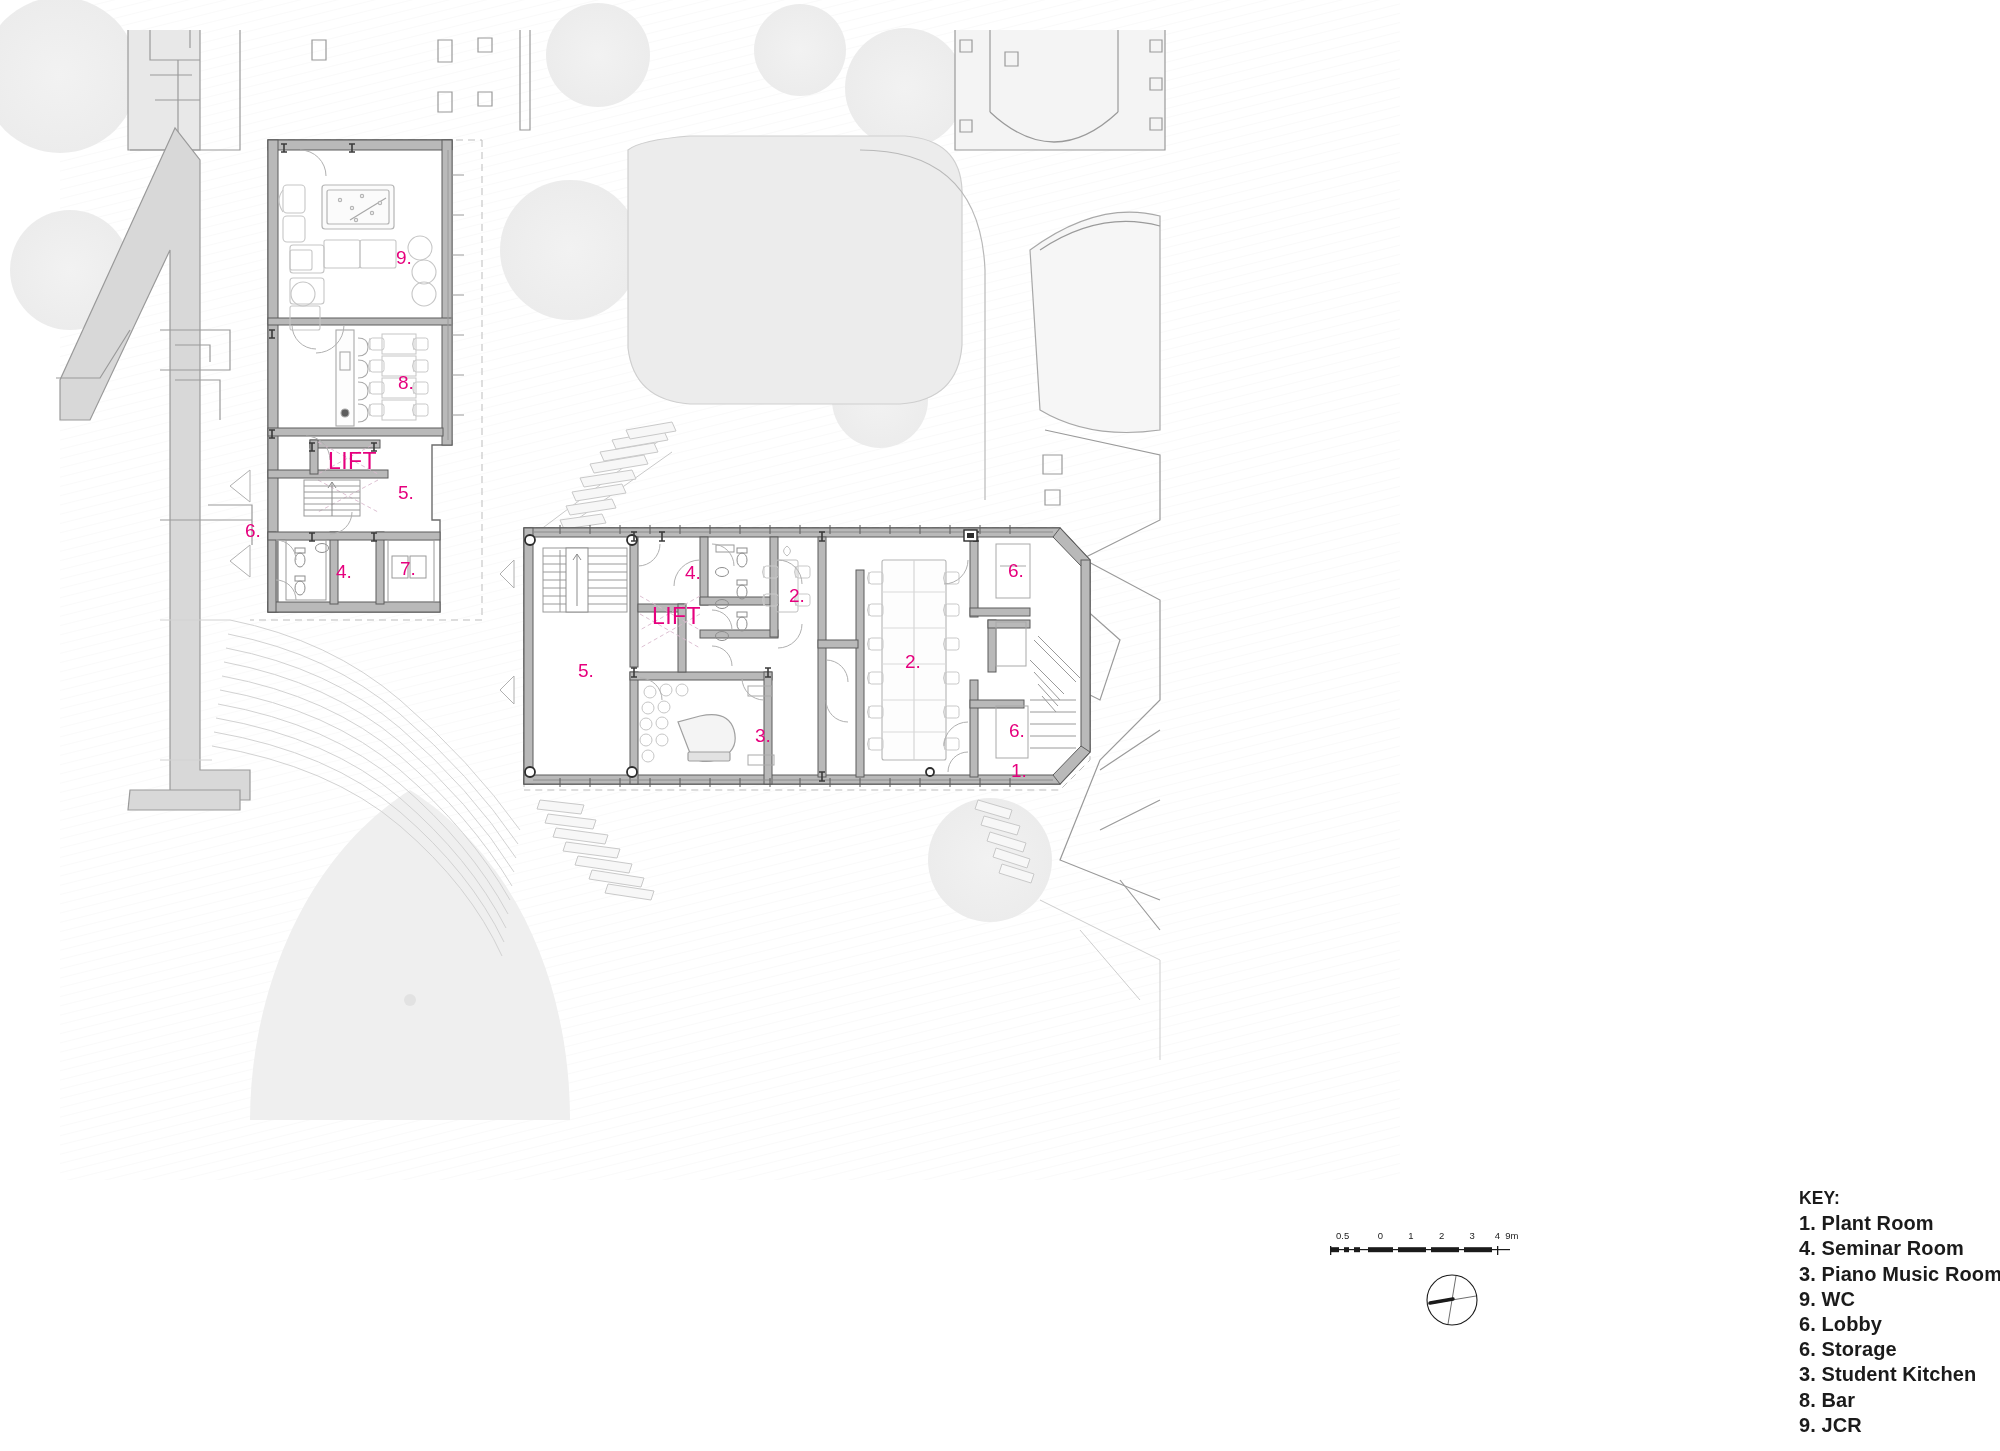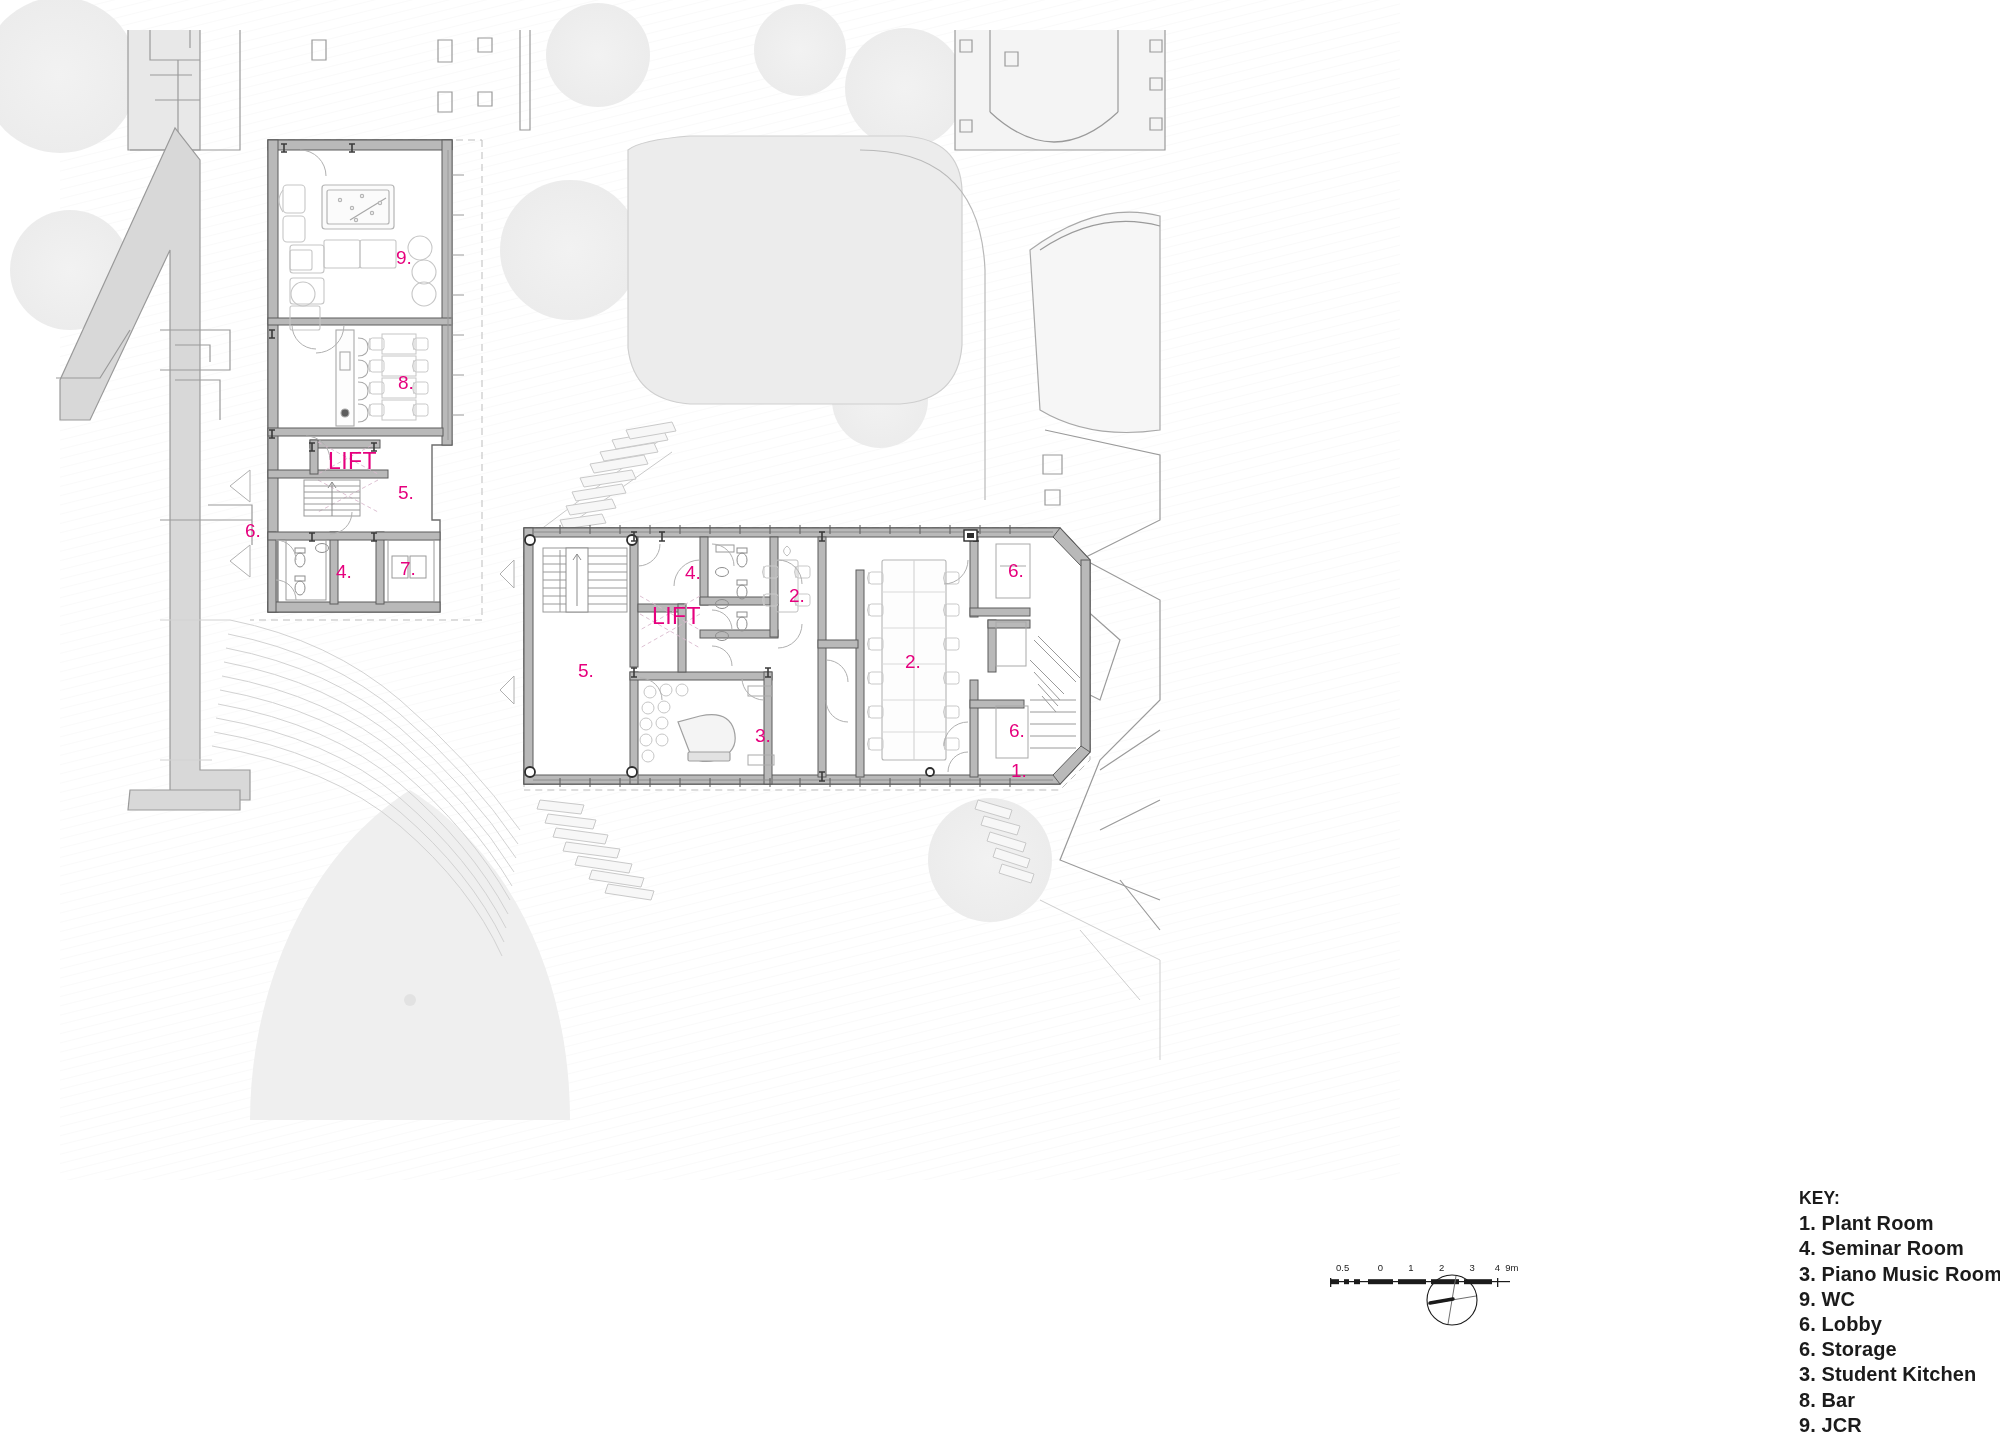--- a/index.html
+++ b/index.html
@@ -9,21 +9,21 @@
   #plan-svg{position:absolute;left:0;top:0;width:2000px;height:1451px;}
 
   
   #key-block{position:absolute;left:1799px;top:1186px;width:200px;
              font-size:17.5px;line-height:25.2px;color:#1b1b1b;
              letter-spacing:.1px;white-space:nowrap;font-weight:bold;}
   #key-block .key-title{font-size:17.5px;}
   #key-block .key-item{font-size:20px;}
 
   
-  #scalebar{position:absolute;left:1330px;top:1262px;width:180px;height:34px;}
+  #scalebar{position:absolute;left:1330px;top:1230px;width:180px;height:34px;}
   #scalebar .sb-labels{position:relative;height:14px;}
   #scalebar .sb-labels span{position:absolute;font-size:9.5px;color:#1b1b1b;
                             transform:translateX(-50%);top:0;}
   #scalebar .sb-graphic{position:absolute;top:16px;left:0;width:180px;height:9px;}
 
   #northarrow{position:absolute;left:1424px;top:1272px;width:56px;height:56px;}
 
   .mlabel{position:absolute;color:#e6007e;font-size:19px;line-height:19px;
           font-family:"Liberation Sans", sans-serif;white-space:nowrap;}
   .mlabel.lift{font-size:23px;letter-spacing:.4px;}

